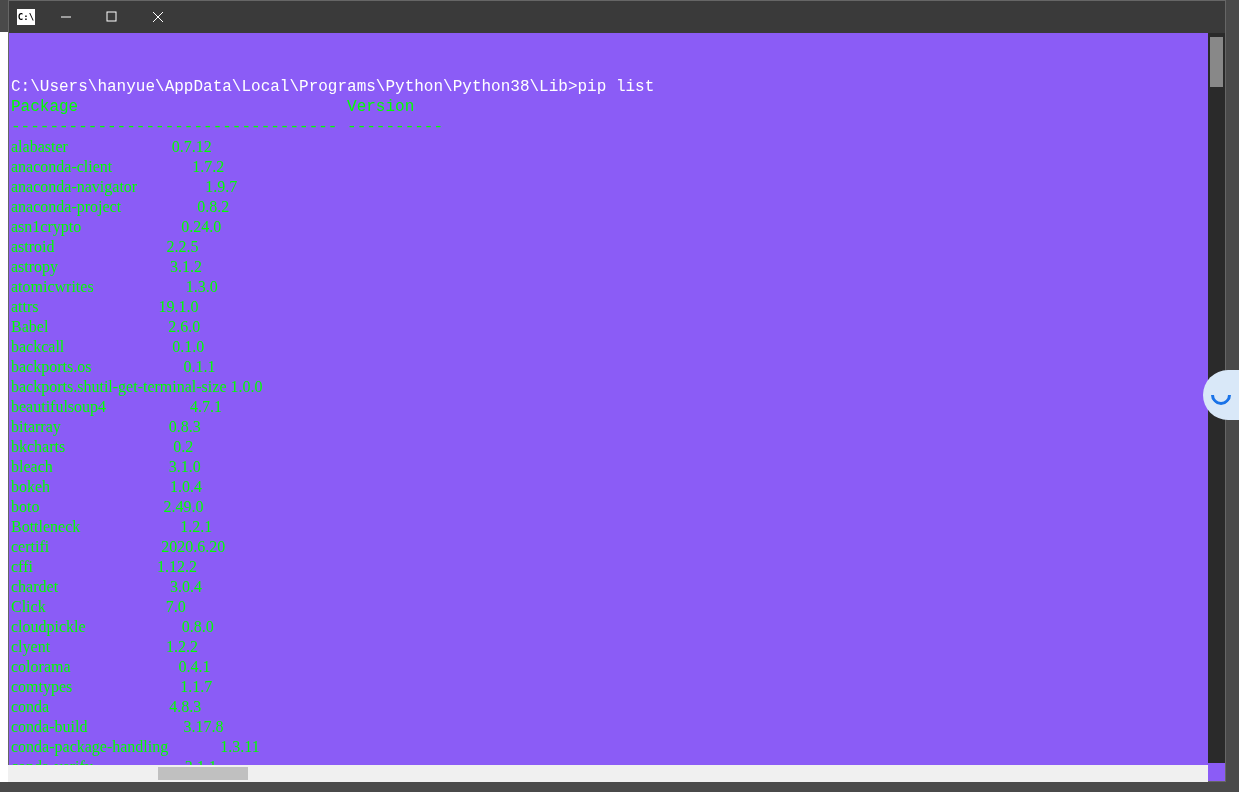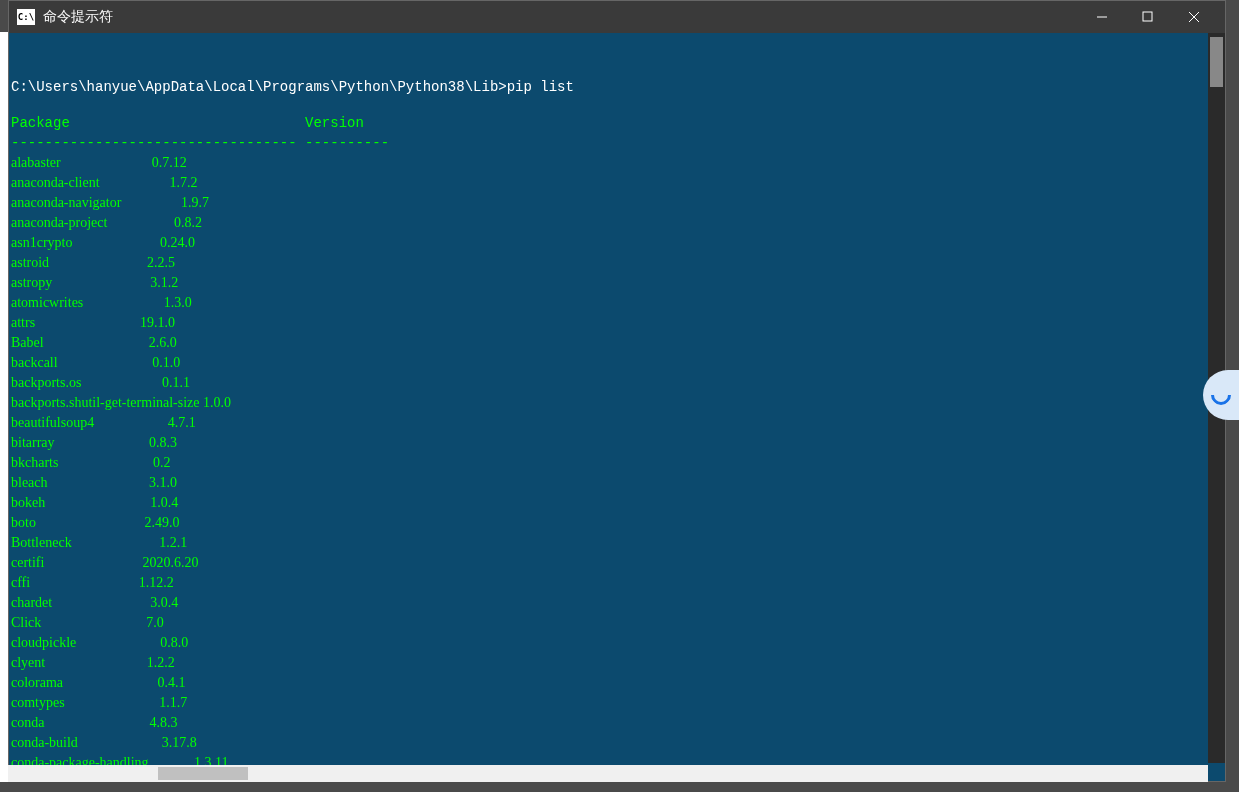--- a/index.html
+++ b/index.html
@@ -64,38 +64,37 @@
   justify-content: center;
   color: #fff;
   cursor: pointer;
 }
 .titlebar-btn svg {
   stroke: #fff;
   fill: none;
 }
 .terminal-body {
   flex: 1;
-  background: #0c4a6e;
+  background: #8b5cf6;
   color: #00ff00;
   padding: 4px 8px 4px 2px;
-  font-size: 14px;
+  font-size: 16px;
   line-height: 20px;
   overflow: hidden;
   position: relative;
   white-space: pre;
 }
 .terminal-content {
   position: relative;
 }
 .prompt-line {
   color: #fff;
 }
 .header-row {
   color: #00ff00;
-  margin-top: 16px;
 }
 .divider-row {
   color: #00ff00;
 }
 .pkg-row {
   display: flex;
   font-family: Liberation Serif, serif;
 }
 .scrollbar-v {
   position: absolute;
@@ -160,21 +159,20 @@
 }
 </style>
 </head>
 <body>
 
 <div class="left-sliver"></div>
 
 <div class="window">
   <div class="titlebar">
     <div class="titlebar-icon">C:\</div>
-    <div class="titlebar-title">命令提示符</div>
     <div class="titlebar-controls">
       <div class="titlebar-btn">
         <svg width="12" height="12" viewBox="0 0 12 12">
             <line x1="1" y1="6" x2="11" y2="6" stroke-width="1"></line>
           </svg>
       </div>
       <div class="titlebar-btn">
         <svg width="12" height="12" viewBox="0 0 12 12">
             <rect x="1" y="1" width="9" height="9" stroke-width="1"></rect>
           </svg>

